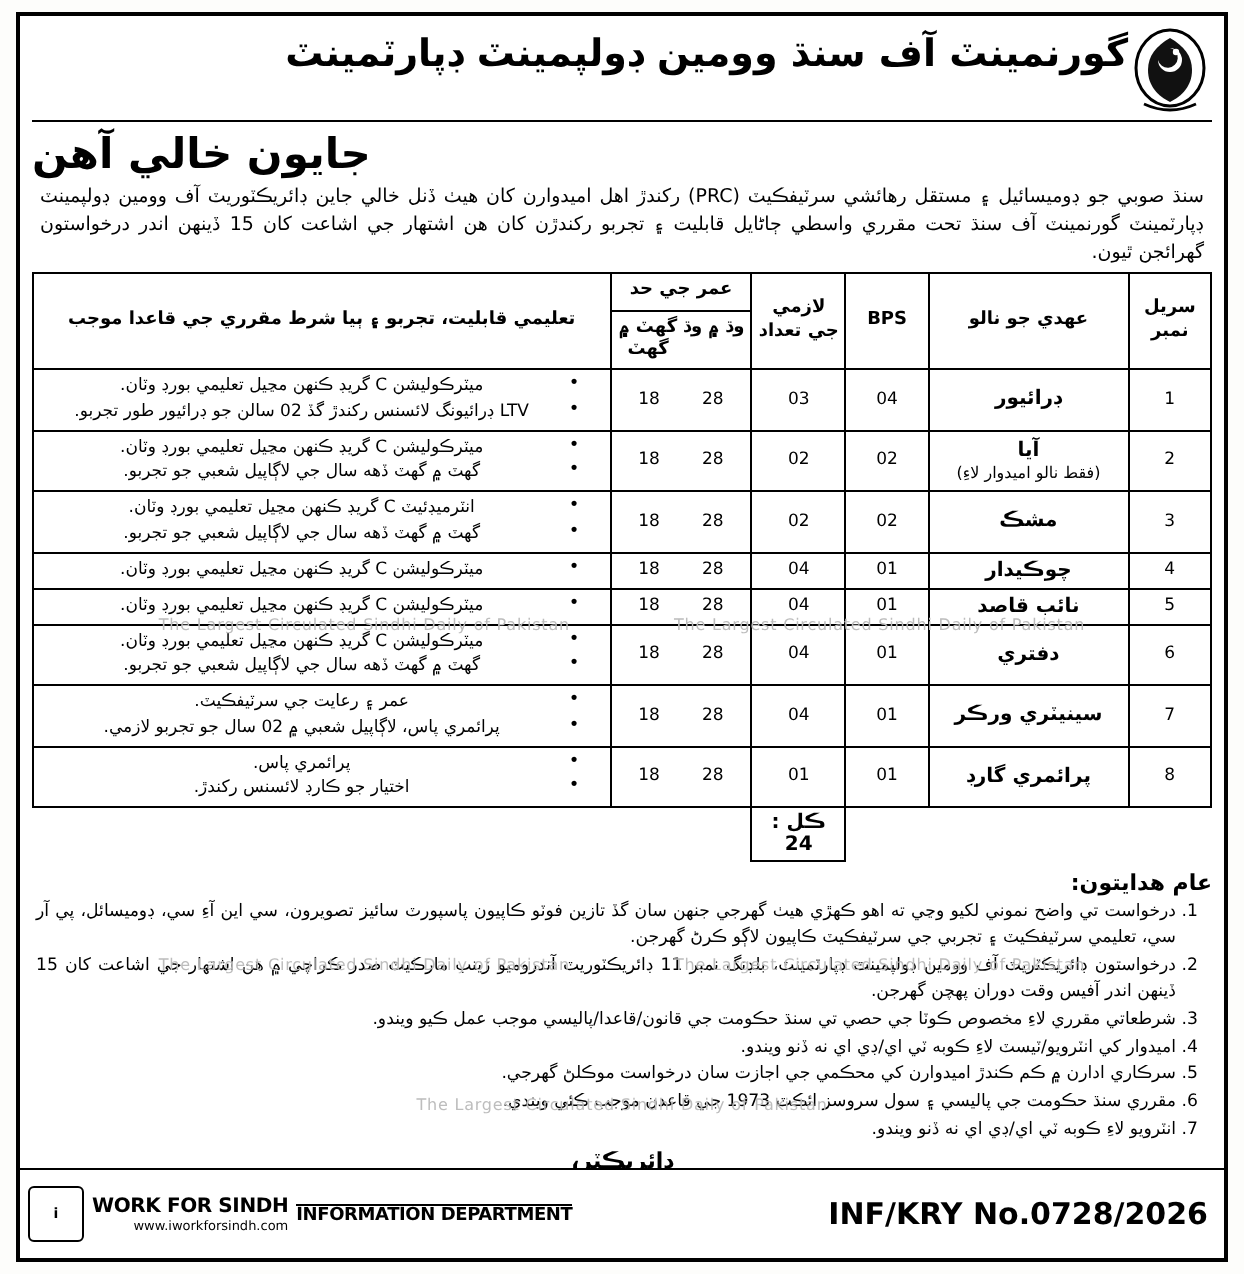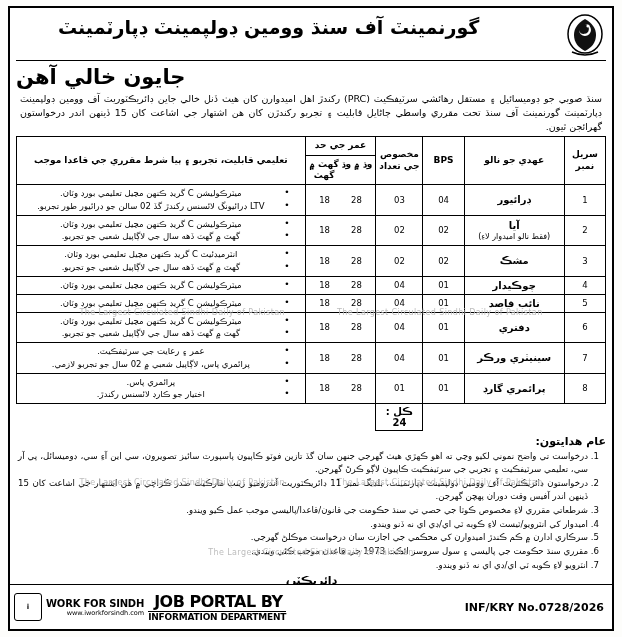--- a/index.html
+++ b/index.html
@@ -24,21 +24,21 @@
     padding:4px 6px;
     position:relative;
     background:#fff;
   }
   
   .hdr{
     display:flex;align-items:flex-start;justify-content:space-between;
     border-bottom:1px solid #000;padding-bottom:2px;
   }
   .hdr-title{
-    flex:1;text-align:left;
+    flex:1;text-align:right;
     font-size:19px;font-weight:bold;letter-spacing:.5px;
     direction:rtl;line-height:1.25;
     padding-top:4px;
   }
   .emblem{
     width:42px;height:46px;flex:0 0 42px;
     position:relative;
   }
   .emblem svg{display:block}
   .spacer-l{width:42px;flex:0 0 42px;}
@@ -126,21 +126,21 @@
   .job-portal{
     font-size:16px;font-weight:bold;letter-spacing:-.5px;margin-left:6px;
   }
   .info-dept{
     display:block;font-size:9px;font-weight:bold;letter-spacing:-.2px;
     border-top:1px solid #000;
     text-align:right;
   }
   .foot-right{
     margin-left:auto;padding-right:8px;
-    font-size:11px;font-weight:bold;
+    font-size:15px;font-weight:bold;
   }
   .url{font-size:6.5px;letter-spacing:0;display:block;text-align:right;}
 </style>
 </head>
 <body>
 
 <div class="page">
   <div class="frame">
 
     <div class="hdr">
@@ -168,21 +168,21 @@
           <col class="col-bps">
         <col class="col-qty">
           <col class="col-age">
           <col class="col-qual">
       </colgroup>
       <thead>
         <tr>
           <th rowspan="2">سريل نمبر</th>
           <th rowspan="2">عهدي جو نالو</th>
           <th rowspan="2">BPS</th>
-          <th rowspan="2">مخصوص جي تعداد</th>
+          <th rowspan="2">لازمي جي تعداد</th>
           <th colspan="1">عمر جي حد</th>
           <th rowspan="2">تعليمي قابليت، تجربو ۽ ٻيا شرط مقرري جي قاعدا موجب</th>
         </tr>
         <tr>
           <th>
             <div class="age-split">
               <div>وڌ ۾ وڌ</div>
               <div>گهٽ ۾ گهٽ</div>
             </div>
           </th>
@@ -366,21 +366,20 @@
     </div>
 
     <div class="footer">
       <div class="foot-left">
         <div class="foot-logo">i</div>
         <div>
           <div class="work-sindh">WORK FOR SINDH</div>
           <span class="url">www.iworkforsindh.com</span>
         </div>
         <div>
-          <span class="job-portal">JOB PORTAL BY</span>
           <span class="info-dept">INFORMATION DEPARTMENT</span>
         </div>
       </div>
       <div class="foot-right">INF/KRY No.0728/2026</div>
     </div>
 
   </div>
 </div>
 
 </body></html>

